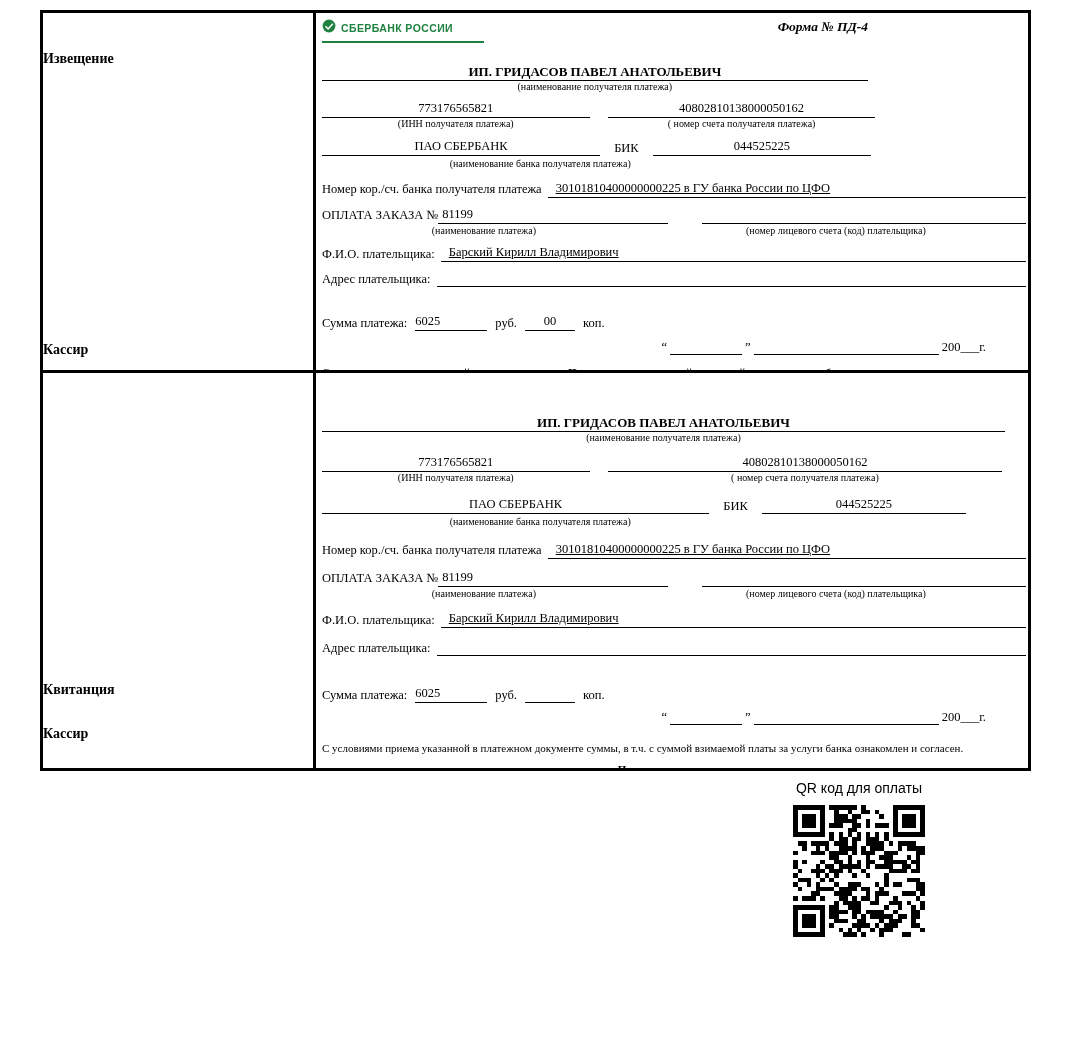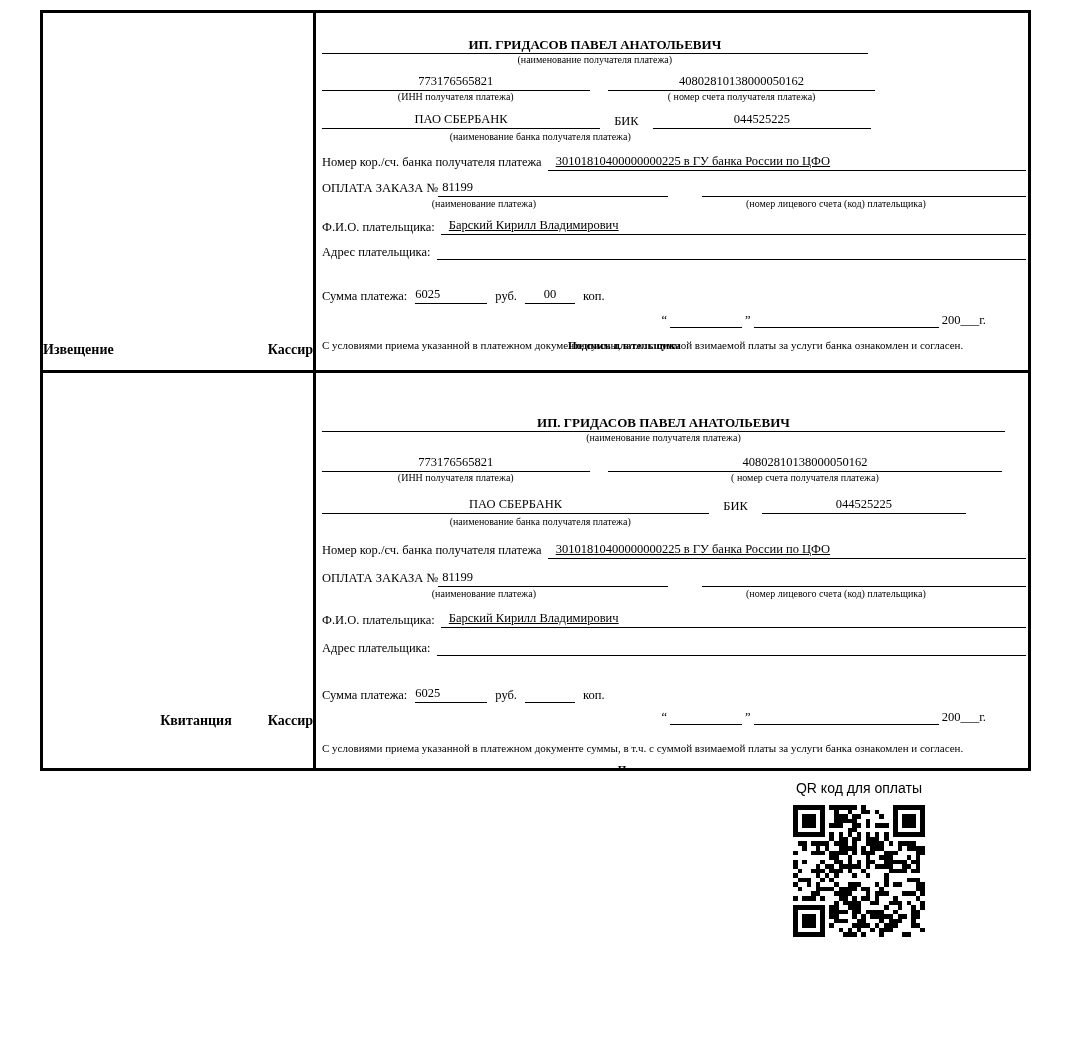--- a/index.html
+++ b/index.html
@@ -10,25 +10,25 @@
   }
   .form-box {
     position:absolute; left:40px; top:10px; width:991px; height:761px;
     border:3px solid #000; display:flex; flex-direction:column; background:#fff;
   }
   .section { display:flex; min-height:0; }
   .sec-notice { height:360px; border-bottom:3px solid #000; }
   .sec-receipt { flex:1; }
   .stub {
     width:273px; border-right:3px solid #000; flex-shrink:0;
-    display:flex; flex-direction:row; align-items:flex-end;
+    display:flex; flex-direction:column; align-items:flex-start;
     font-weight:700; font-size:14px;
   }
   .stub-notice { justify-content:space-between; padding:38px 0 12px; }
-  .stub-receipt { justify-content:flex-end; gap:36px; padding-bottom:39px; }
+  .stub-receipt { justify-content:flex-end; gap:28px; padding-bottom:26px; }
   .content { flex:1; padding:6px 2px 0 6px; font-size:12.5px; line-height:1.25; overflow:hidden; }
   .u-line { border-bottom:1px solid #000; }
   .center { text-align:center; }
   .small { font-size:10px; line-height:1.25; }
   .val { min-height:17px; }
 
   
   .logo-row { display:flex; align-items:flex-start; height:27px; margin-bottom:2px; }
   .sber-logo { display:flex; align-items:center; gap:5px; width:162px;
                border-bottom:2px solid #1f8140; padding-bottom:3px; }
@@ -103,20 +103,32 @@
 
 <div class="form-box">
 
   <div class="section sec-notice">
     <div class="stub stub-notice">
       <div>Извещение</div>
       <div>Кассир</div>
     </div>
     <div class="content">
 
+      <div class="logo-row">
+        <div class="sber-logo">
+          <span>
+            <svg width="14" height="14" viewBox="0 0 24 24">
+              <circle cx="12" cy="12" r="11" fill="#1f8140"></circle>
+              <path d="M6 12.5l4.5 4.5 8-9" stroke="#fff" stroke-width="2.6" fill="none"></path>
+            </svg>
+          </span>
+          <span class="sber-text">СБЕРБАНК РОССИИ</span>
+        </div>
+        <div class="form-title">Форма № ПД-4</div>
+      </div>
 
       <div class="recipient-wrap">
         <div class="val rec-name center u-line">ИП. ГРИДАСОВ ПАВЕЛ АНАТОЛЬЕВИЧ</div>
         <div class="small center">(наименование получателя платежа)</div>
       </div>
 
       <div class="two-col">
         <div class="col-l">
           <div class="val center u-line">773176565821</div>
           <div class="small center">(ИНН получателя платежа)</div>

